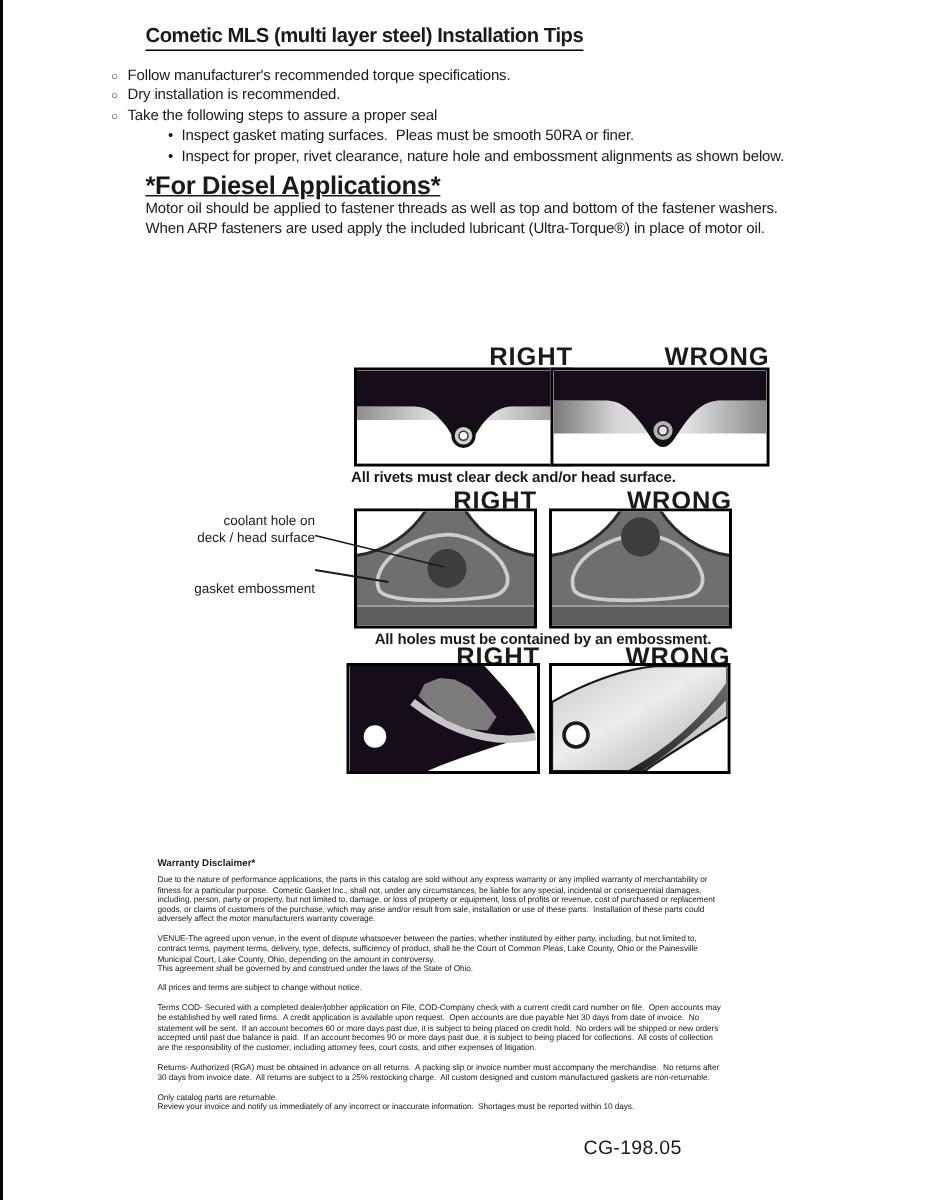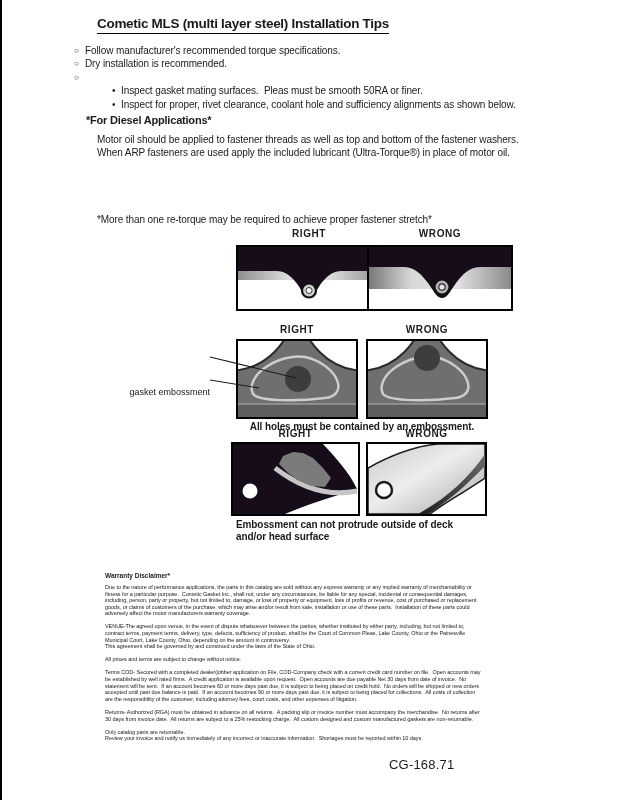--- a/index.html
+++ b/index.html
@@ -14,27 +14,27 @@
     position:absolute; left:97px; top:16px; font-size:13.5px; font-weight:700;
     letter-spacing:-0.3px; border-bottom:1.5px solid #000; padding-bottom:2px; margin:0;
   }
 
   .bullets { position:absolute; left:74px; top:44px; font-size:10px; line-height:13.4px; letter-spacing:-0.1px; }
   .bullet-line { display:flex; align-items:flex-start; white-space:pre; }
   .bullet-line.sub { margin-left:38px; }
   .glyph { width:11px; flex:0 0 11px; font-size:8px; line-height:13.4px; }
   .bullet-line.sub .glyph { width:9px; flex-basis:9px; font-size:10px; }
 
-  .diesel-h { position:absolute; left:86px; top:114px; font-size:11px; font-weight:700; margin:0; letter-spacing:-0.2px; }
+  .diesel-h { position:absolute; left:97px; top:114px; font-size:17px; font-weight:700; margin:0; letter-spacing:-0.2px;text-decoration:underline; }
   .para { position:absolute; left:97px; font-size:10px; line-height:13.2px; white-space:pre; letter-spacing:-0.1px; }
   .para.p1 { top:133px; }
   .para.p2 { top:167px; }
   .para.p3 { top:213px; }
 
-  .dg-label { position:absolute; font-size:10px; font-weight:700; letter-spacing:0.6px; text-align:center; }
+  .dg-label { position:absolute; font-size:17px; font-weight:700; letter-spacing:0.6px; text-align:right; }
   .panel { position:absolute; border:2px solid #000; box-sizing:border-box; background:#fff; }
   .panel svg { display:block; }
   .dg-caption { position:absolute; font-size:10px; font-weight:700; letter-spacing:-0.1px; white-space:pre-line; line-height:12px; }
 
   .ann-label { position:absolute; left:108px; width:102px; text-align:right; font-size:9px; line-height:11px; white-space:pre-line; }
   .ann-overlay { position:absolute; left:140px; top:340px; pointer-events:none; }
 
   .disc-h { position:absolute; left:105px; top:572px; font-size:6.5px; font-weight:700; margin:0; }
   .disc { position:absolute; left:105px; top:584px; width:420px; }
   .disc p { margin:0 0 6.5px 0; font-size:5.5px; line-height:6.6px; white-space:pre; letter-spacing:-0.05px; }
@@ -53,35 +53,35 @@
     <div class="bullet-line">
       <span class="glyph">○</span>
       <span>Follow manufacturer's recommended torque specifications.</span>
     </div>
     <div class="bullet-line">
       <span class="glyph">○</span>
       <span>Dry installation is recommended.</span>
     </div>
     <div class="bullet-line">
       <span class="glyph">○</span>
+      <span>Take the following steps to assure a proper seal</span>
     </div>
     <div class="bullet-line sub">
       <span class="glyph">•</span>
       <span>Inspect gasket mating surfaces.  Pleas must be smooth 50RA or finer.</span>
     </div>
     <div class="bullet-line sub">
       <span class="glyph">•</span>
-      <span>Inspect for proper, rivet clearance, coolant hole and sufficiency alignments as shown below.</span>
+      <span>Inspect for proper, rivet clearance, nature hole and embossment alignments as shown below.</span>
     </div>
   </div>
 
   <h2 class="diesel-h">*For Diesel Applications*</h2>
   <div class="para p1">Motor oil should be applied to fastener threads as well as top and bottom of the fastener washers.
 When ARP fasteners are used apply the included lubricant (Ultra-Torque®) in place of motor oil.</div>
-  <div class="para p3">*More than one re-torque may be required to achieve proper fastener stretch*</div>
 
   <div class="dg-label" style="left:236px; top:228px; width:146px;">RIGHT</div>
   <div class="dg-label" style="left:367px; top:228px; width:146px;">WRONG</div>
 
   <div class="panel" style="left:236px; top:245px; width:146px; height:66px;">
     <svg width="142" height="62" viewBox="0 0 142 62">
       <defs>
         <linearGradient id="gr1" x1="0" y1="0" x2="1" y2="0">
           <stop offset="0" stop-color="#8f8f8f"></stop>
             <stop offset="0.35" stop-color="#dcdcdc"></stop>
@@ -108,24 +108,27 @@
         </linearGradient>
       </defs>
       <rect width="142" height="62" fill="#ffffff"></rect>
       <rect x="0" y="20" width="142" height="22" fill="url(#gw1)"></rect>
       <path d="M0,0 H142 V20 H112 C100,20 94,27 87,36 C80,46 78,51 73,51 C68,51 66,46 59,36 C52,27 46,20 34,20 H0 Z" fill="#170d1a"></path>
       <circle cx="73" cy="40" r="7.5" fill="#b3b3b3" stroke="#111111" stroke-width="2.2"></circle>
       <circle cx="73" cy="40" r="3.2" fill="#e3e3e3" stroke="#2a2a2a" stroke-width="1.2"></circle>
     </svg>
   </div>
 
+  <div class="dg-caption" style="left:234px; top:313px;">All rivets must clear deck and/or head surface.</div>
 
   <div class="dg-label" style="left:236px; top:324px; width:122px;">RIGHT</div>
   <div class="dg-label" style="left:366px; top:324px; width:122px;">WRONG</div>
 
+  <div class="ann-label" style="top:342px;">coolant hole on
+deck / head surface</div>
   <div class="ann-label" style="top:387px;">gasket embossment</div>
 
   <div class="panel" style="left:236px; top:339px; width:122px; height:80px;">
     <svg width="118" height="76" viewBox="0 0 118 76">
       <rect width="118" height="76" fill="#6f6f6f"></rect>
       <rect y="63" width="118" height="13" fill="#5e5e5e"></rect>
       <line x1="0" y1="63" x2="118" y2="63" stroke="#9c9c9c" stroke-width="1.4"></line>
       <circle cx="-10" cy="-36" r="66" fill="#ffffff" stroke="#2a2a2a" stroke-width="2"></circle>
       <circle cx="128" cy="-36" r="66" fill="#ffffff" stroke="#2a2a2a" stroke-width="2"></circle>
       <path d="M15,53 C11,45 16,34 28,26 C40,18 55,14 67,16 C82,19 97,30 100,42 C102,50 97,56 87,57 C62,60 22,61 15,53 Z" fill="none" stroke="#cdcdcd" stroke-width="2.5"></path>
@@ -178,22 +181,20 @@
             <stop offset="1" stop-color="#6a6a6a"></stop>
         </linearGradient>
       </defs>
       <rect width="117" height="70" fill="#ffffff"></rect>
       <path d="M0,24 C25,10 48,2 70,0 L117,0 L117,34 C90,52 72,62 62,70 L0,70 Z" fill="url(#gb3)" stroke="#1a1a1a" stroke-width="1.5"></path>
       <path d="M50,70 C75,56 98,38 117,10 L117,22 C96,44 76,60 60,70 Z" fill="url(#gs3)"></path>
       <circle cx="16" cy="46" r="8" fill="#fdfdfd" stroke="#1a1a1a" stroke-width="2.4"></circle>
     </svg>
   </div>
 
-  <div class="dg-caption" style="left:236px; top:519px;">Embossment can not protrude outside of deck
-and/or head surface</div>
 
   <h3 class="disc-h">Warranty Disclaimer*</h3>
   <div class="disc">
     <p>Due to the nature of performance applications, the parts in this catalog are sold without any express warranty or any implied warranty of merchantability or
 fitness for a particular purpose.  Cometic Gasket Inc., shall not, under any circumstances, be liable for any special, incidental or consequential damages,
 including, person, party or property, but not limited to, damage, or loss of property or equipment, loss of profits or revenue, cost of purchased or replacement
 goods, or claims of customers of the purchase, which may arise and/or result from sale, installation or use of these parts.  Installation of these parts could
 adversely affect the motor manufacturers warranty coverage.</p>
     <p>VENUE-The agreed upon venue, in the event of dispute whatsoever between the parties, whether instituted by either party, including, but not limited to,
 contract terms, payment terms, delivery, type, defects, sufficiency of product, shall be the Court of Common Pleas, Lake County, Ohio or the Painesville
@@ -204,14 +205,14 @@
 be established by well rated firms.  A credit application is available upon request.  Open accounts are due payable Net 30 days from date of invoice.  No
 statement will be sent.  If an account becomes 60 or more days past due, it is subject to being placed on credit hold.  No orders will be shipped or new orders
 accepted until past due balance is paid.  If an account becomes 90 or more days past due, it is subject to being placed for collections.  All costs of collection
 are the responsibility of the customer, including attorney fees, court costs, and other expenses of litigation.</p>
     <p>Returns- Authorized (RGA) must be obtained in advance on all returns.  A packing slip or invoice number must accompany the merchandise.  No returns after
 30 days from invoice date.  All returns are subject to a 25% restocking charge.  All custom designed and custom manufactured gaskets are non-returnable.</p>
     <p>Only catalog parts are returnable.
 Review your invoice and notify us immediately of any incorrect or inaccurate information.  Shortages must be reported within 10 days.</p>
   </div>
 
-  <div class="footer-code">CG-168.71</div>
+  <div class="footer-code">CG-198.05</div>
 </div>
 
 </body></html>

